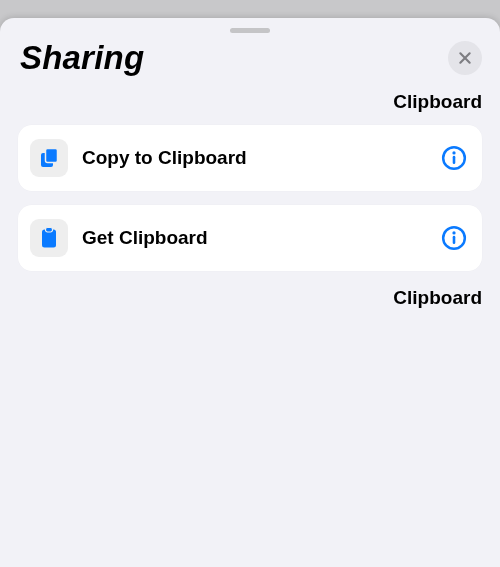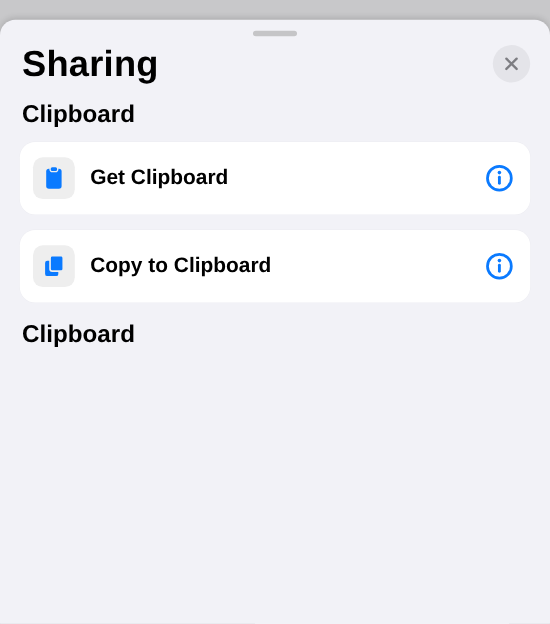--- a/index.html
+++ b/index.html
@@ -30,36 +30,38 @@
       display: flex;
       align-items: center;
       justify-content: space-between;
       margin-bottom: 14px;
       padding-left: 2px;
     }
     .title {
       font-size: 33px;
       font-weight: 800;
       letter-spacing: 0.2px;
+      font-style: italic;
     }
     .close-btn {
       width: 34px;
       height: 34px;
       border-radius: 50%;
       background: #e4e4e9;
       display: flex;
       align-items: center;
       justify-content: center;
       cursor: pointer;
     }
     .close-btn svg { width: 16px; height: 16px; }
     .section-header {
-      font-size: 22px;
+      font-size: 19px;
       font-weight: 800;
       margin: 16px 0 12px 2px;
+      text-align: right;
     }
     .section-header.first { margin-top: 10px; }
     .row {
       background: #ffffff;
       border-radius: 14px;
       height: 66px;
       display: flex;
       align-items: center;
       padding: 0 14px 0 12px;
       margin-bottom: 14px;
@@ -116,42 +118,42 @@
         <path d="M5 5 L19 19 M19 5 L5 19" stroke="#7d7d82" stroke-width="3.2" stroke-linecap="round" fill="none"></path>
       </svg>
     </div>
   </div>
 
   <div class="section-header first">Clipboard</div>
 
   <div class="row">
     <div class="row-icon gray">
       <svg viewBox="0 0 24 24">
-        <rect x="5" y="3.5" width="14" height="18" rx="2.5" fill="#0a7aff"></rect>
-        <rect x="8.5" y="1.5" width="7" height="4.5" rx="2" fill="#0a7aff" stroke="#eeeeee" stroke-width="1.2"></rect>
+        <rect x="4" y="7" width="12" height="14" rx="2" fill="#0a7aff"></rect>
+        <rect x="8.5" y="2.5" width="12" height="14" rx="2" fill="#0a7aff" stroke="#eeeeee" stroke-width="1.5"></rect>
       </svg>
     </div>
-    <div class="row-label">Get Clipboard</div>
+    <div class="row-label">Copy to Clipboard</div>
     <div class="info-btn">
       <svg viewBox="0 0 24 24">
         <circle cx="12" cy="12" r="10" fill="none" stroke="#0a7aff" stroke-width="2.3"></circle>
         <circle cx="12" cy="7.3" r="1.5" fill="#0a7aff"></circle>
         <rect x="10.8" y="10" width="2.4" height="7.5" rx="1.2" fill="#0a7aff"></rect>
       </svg>
     </div>
   </div>
 
   <div class="row">
     <div class="row-icon gray">
       <svg viewBox="0 0 24 24">
-        <rect x="4" y="7" width="12" height="14" rx="2" fill="#0a7aff"></rect>
-        <rect x="8.5" y="2.5" width="12" height="14" rx="2" fill="#0a7aff" stroke="#eeeeee" stroke-width="1.5"></rect>
+        <rect x="5" y="3.5" width="14" height="18" rx="2.5" fill="#0a7aff"></rect>
+        <rect x="8.5" y="1.5" width="7" height="4.5" rx="2" fill="#0a7aff" stroke="#eeeeee" stroke-width="1.2"></rect>
       </svg>
     </div>
-    <div class="row-label">Copy to Clipboard</div>
+    <div class="row-label">Get Clipboard</div>
     <div class="info-btn">
       <svg viewBox="0 0 24 24">
         <circle cx="12" cy="12" r="10" fill="none" stroke="#0a7aff" stroke-width="2.3"></circle>
         <circle cx="12" cy="7.3" r="1.5" fill="#0a7aff"></circle>
         <rect x="10.8" y="10" width="2.4" height="7.5" rx="1.2" fill="#0a7aff"></rect>
       </svg>
     </div>
   </div>
 
   <div class="section-header">Clipboard</div>

